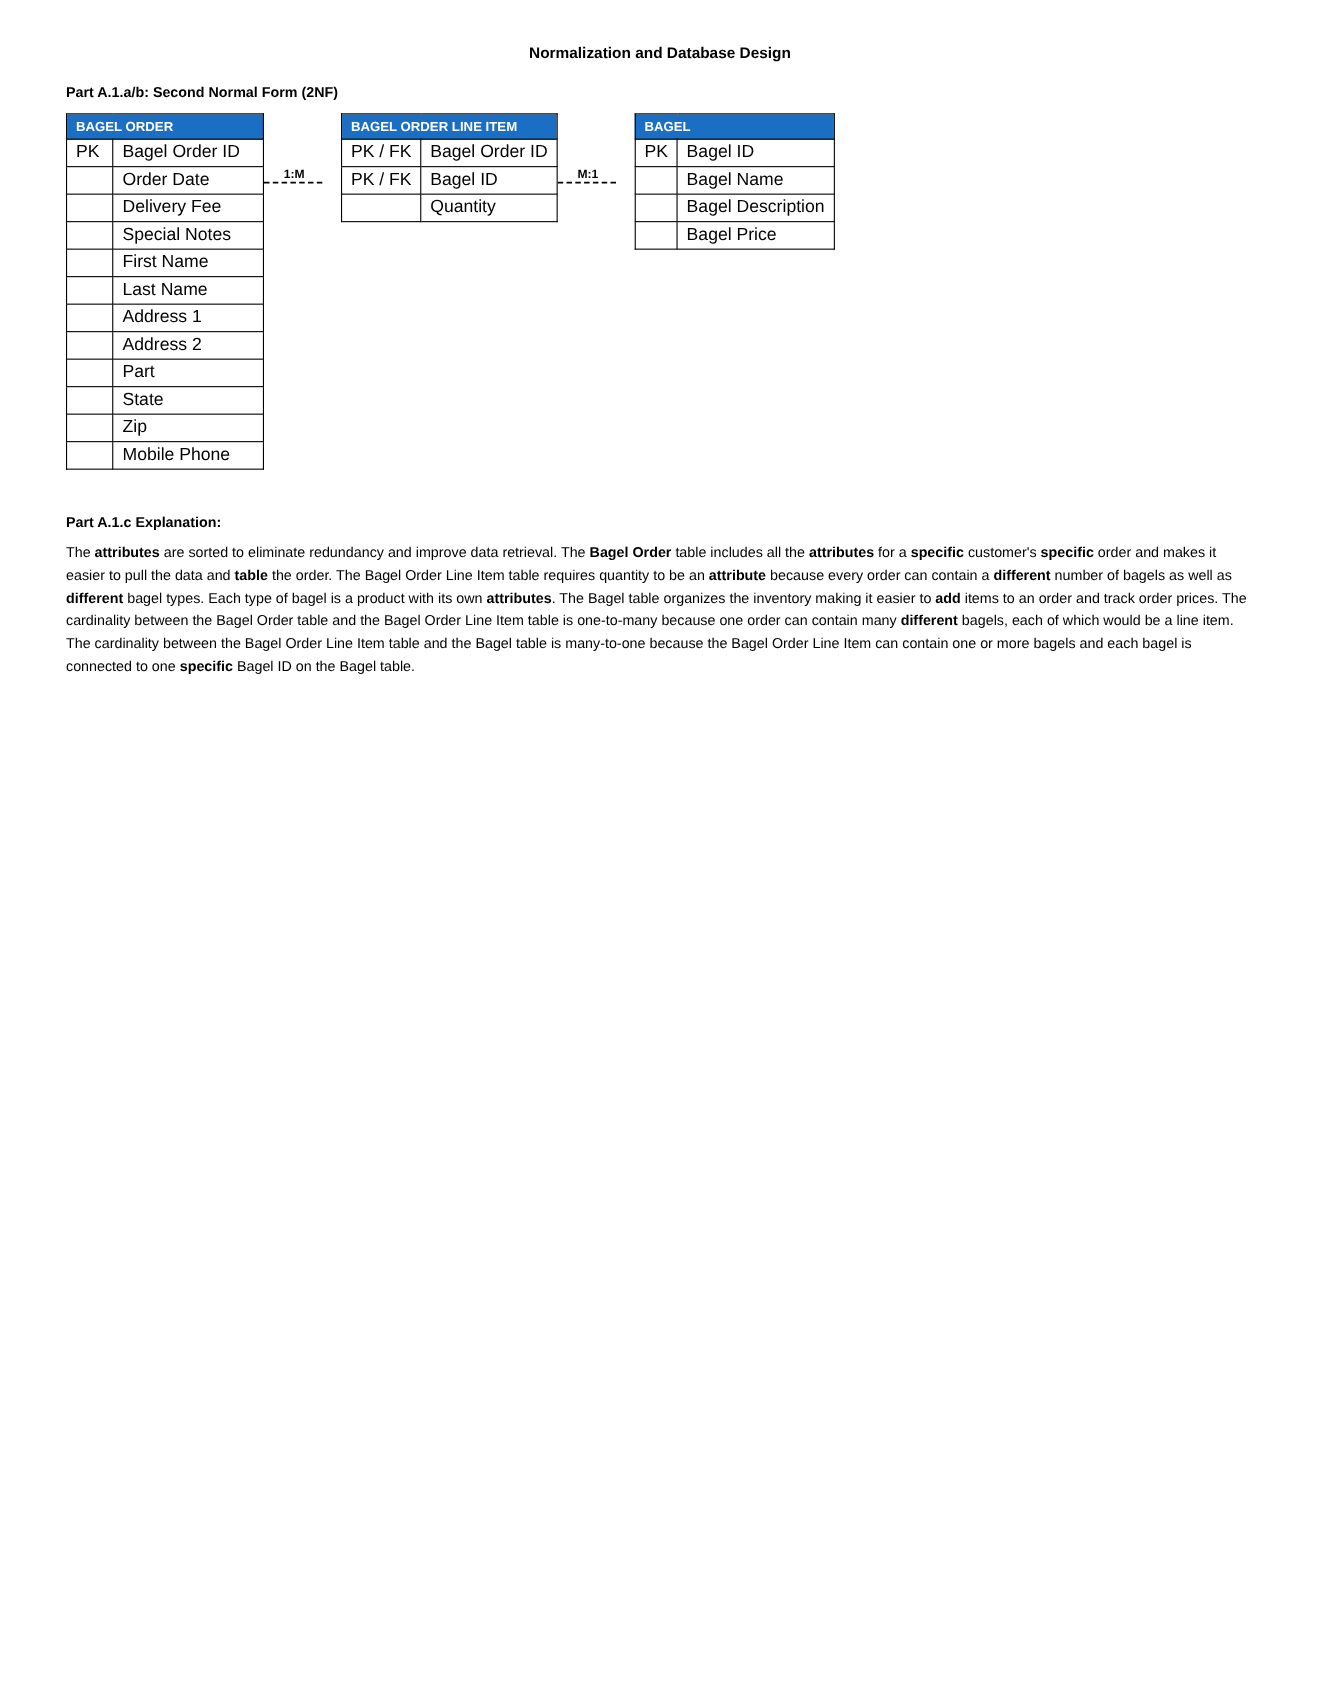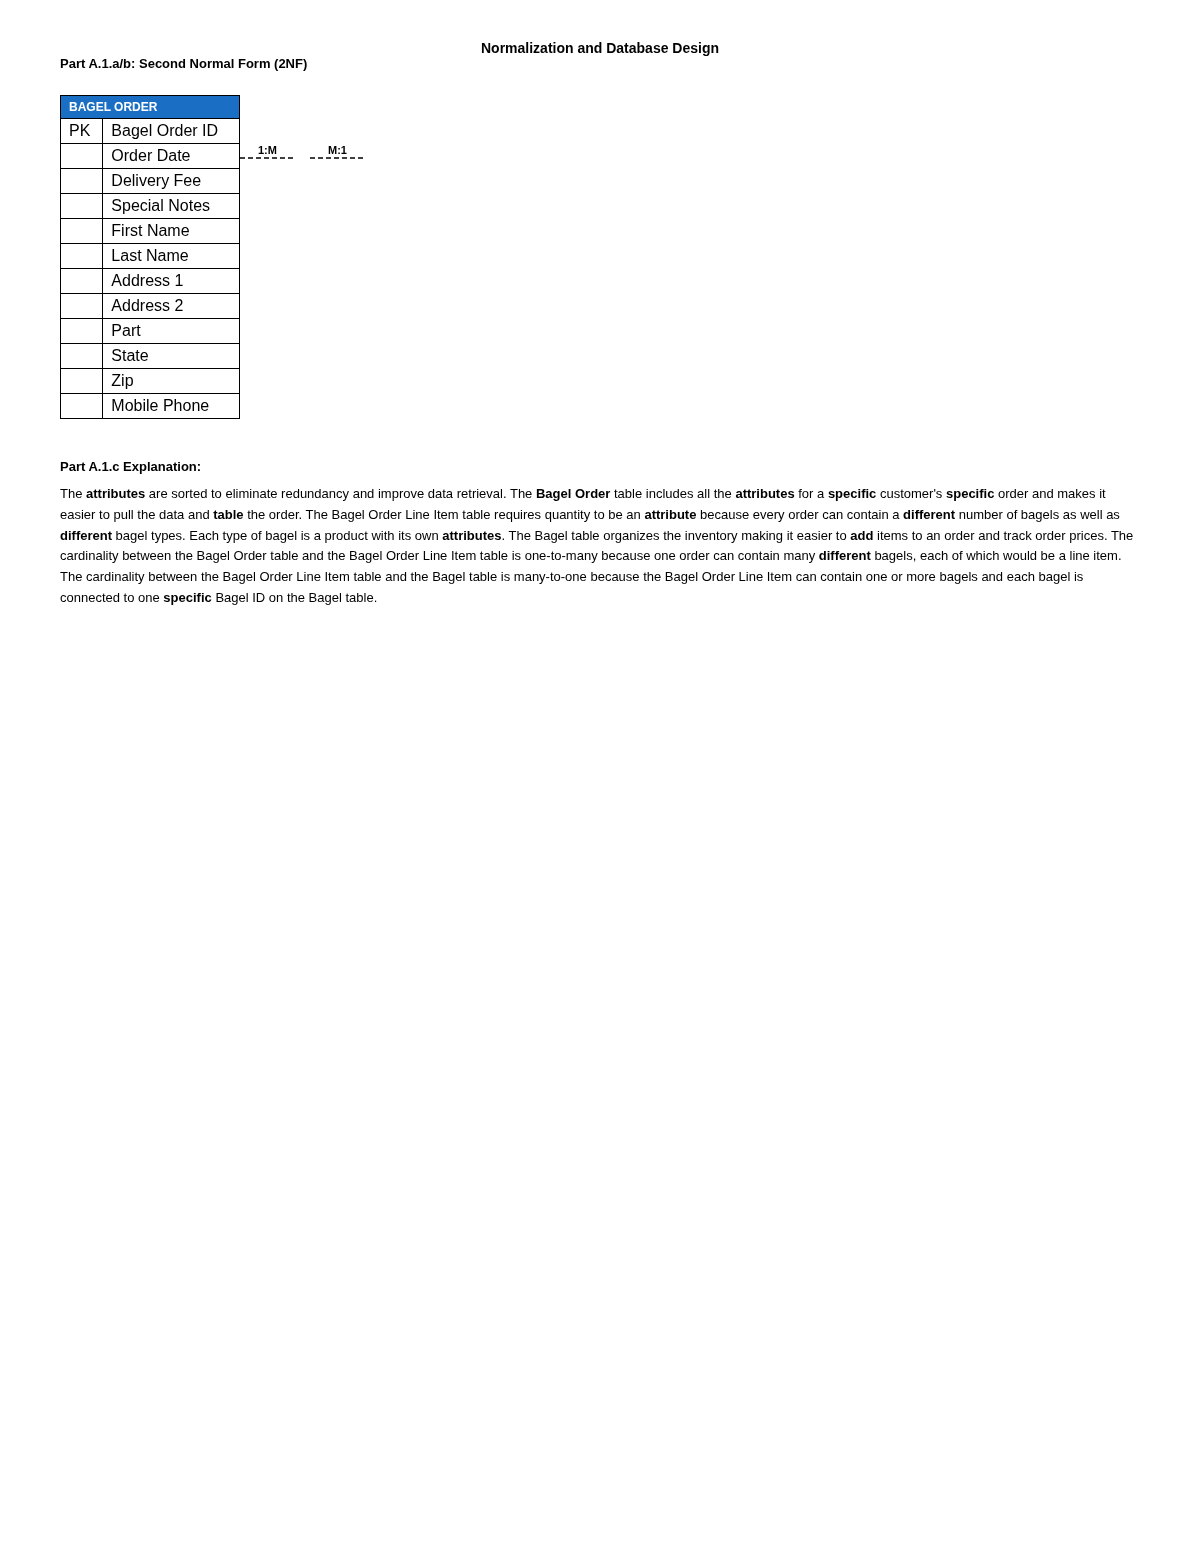--- a/index.html
+++ b/index.html
@@ -10,26 +10,27 @@
       color: #000;
       padding: 40px 60px;
       width: 1200px;
       min-height: 1553px;
     }
 
     .page-title {
       text-align: center;
       font-weight: bold;
       font-size: 14px;
+      margin-bottom: 20px;
     }
 
     .section-heading {
       font-weight: bold;
       font-size: 13px;
-      margin-bottom: 24px;
+      margin-bottom: 12px;
     }
 
     .diagram-area {
       display: flex;
       align-items: flex-start;
       gap: 0;
       margin-bottom: 40px;
       margin-top: 8px;
     }
 
@@ -157,28 +158,74 @@
 
   <div class="connector-svg-wrapper">
     <svg width="70" height="30">
 
       <line x1="0" y1="15" x2="55" y2="15" stroke="#000" stroke-width="1.5" stroke-dasharray="5,3"></line>
 
       <text x="18" y="11" font-size="11" font-family="Arial" font-weight="bold">1:M</text>
     </svg>
   </div>
 
+  <table class="db-table">
+    <thead>
+      <tr>
+        <th colspan="2">BAGEL ORDER LINE ITEM</th>
+      </tr>
+    </thead>
+    <tbody>
+      <tr>
+        <td class="pk-label">PK / FK</td>
+        <td>Bagel Order ID</td>
+      </tr>
+      <tr>
+        <td class="pk-label">PK / FK</td>
+        <td>Bagel ID</td>
+      </tr>
+      <tr>
+        <td></td>
+        <td>Quantity</td>
+      </tr>
+    </tbody>
+  </table>
 
   <div class="connector-svg-wrapper">
     <svg width="70" height="30">
       <line x1="0" y1="15" x2="55" y2="15" stroke="#000" stroke-width="1.5" stroke-dasharray="5,3"></line>
       <text x="18" y="11" font-size="11" font-family="Arial" font-weight="bold">M:1</text>
     </svg>
   </div>
 
+  <table class="db-table">
+    <thead>
+      <tr>
+        <th colspan="2">BAGEL</th>
+      </tr>
+    </thead>
+    <tbody>
+      <tr>
+        <td class="pk-label">PK</td>
+        <td>Bagel ID</td>
+      </tr>
+      <tr>
+        <td></td>
+        <td>Bagel Name</td>
+      </tr>
+      <tr>
+        <td></td>
+        <td>Bagel Description</td>
+      </tr>
+      <tr>
+        <td></td>
+        <td>Bagel Price</td>
+      </tr>
+    </tbody>
+  </table>
 
 </div>
 
 <div class="explanation-heading">Part A.1.c Explanation:</div>
 
 <p class="explanation-text">
   The <b>attributes</b> are sorted to eliminate redundancy and improve data retrieval. The <b>Bagel Order</b> table includes all the
   <b>attributes</b> for a <b>specific</b> customer's <b>specific</b> order and makes it easier to pull the data and <b>table</b> the order. The Bagel Order
   Line Item table requires quantity to be an <b>attribute</b> because every order can contain a <b>different</b> number of bagels as well
   as <b>different</b> bagel types. Each type of bagel is a product with its own <b>attributes</b>. The Bagel table organizes the inventory

